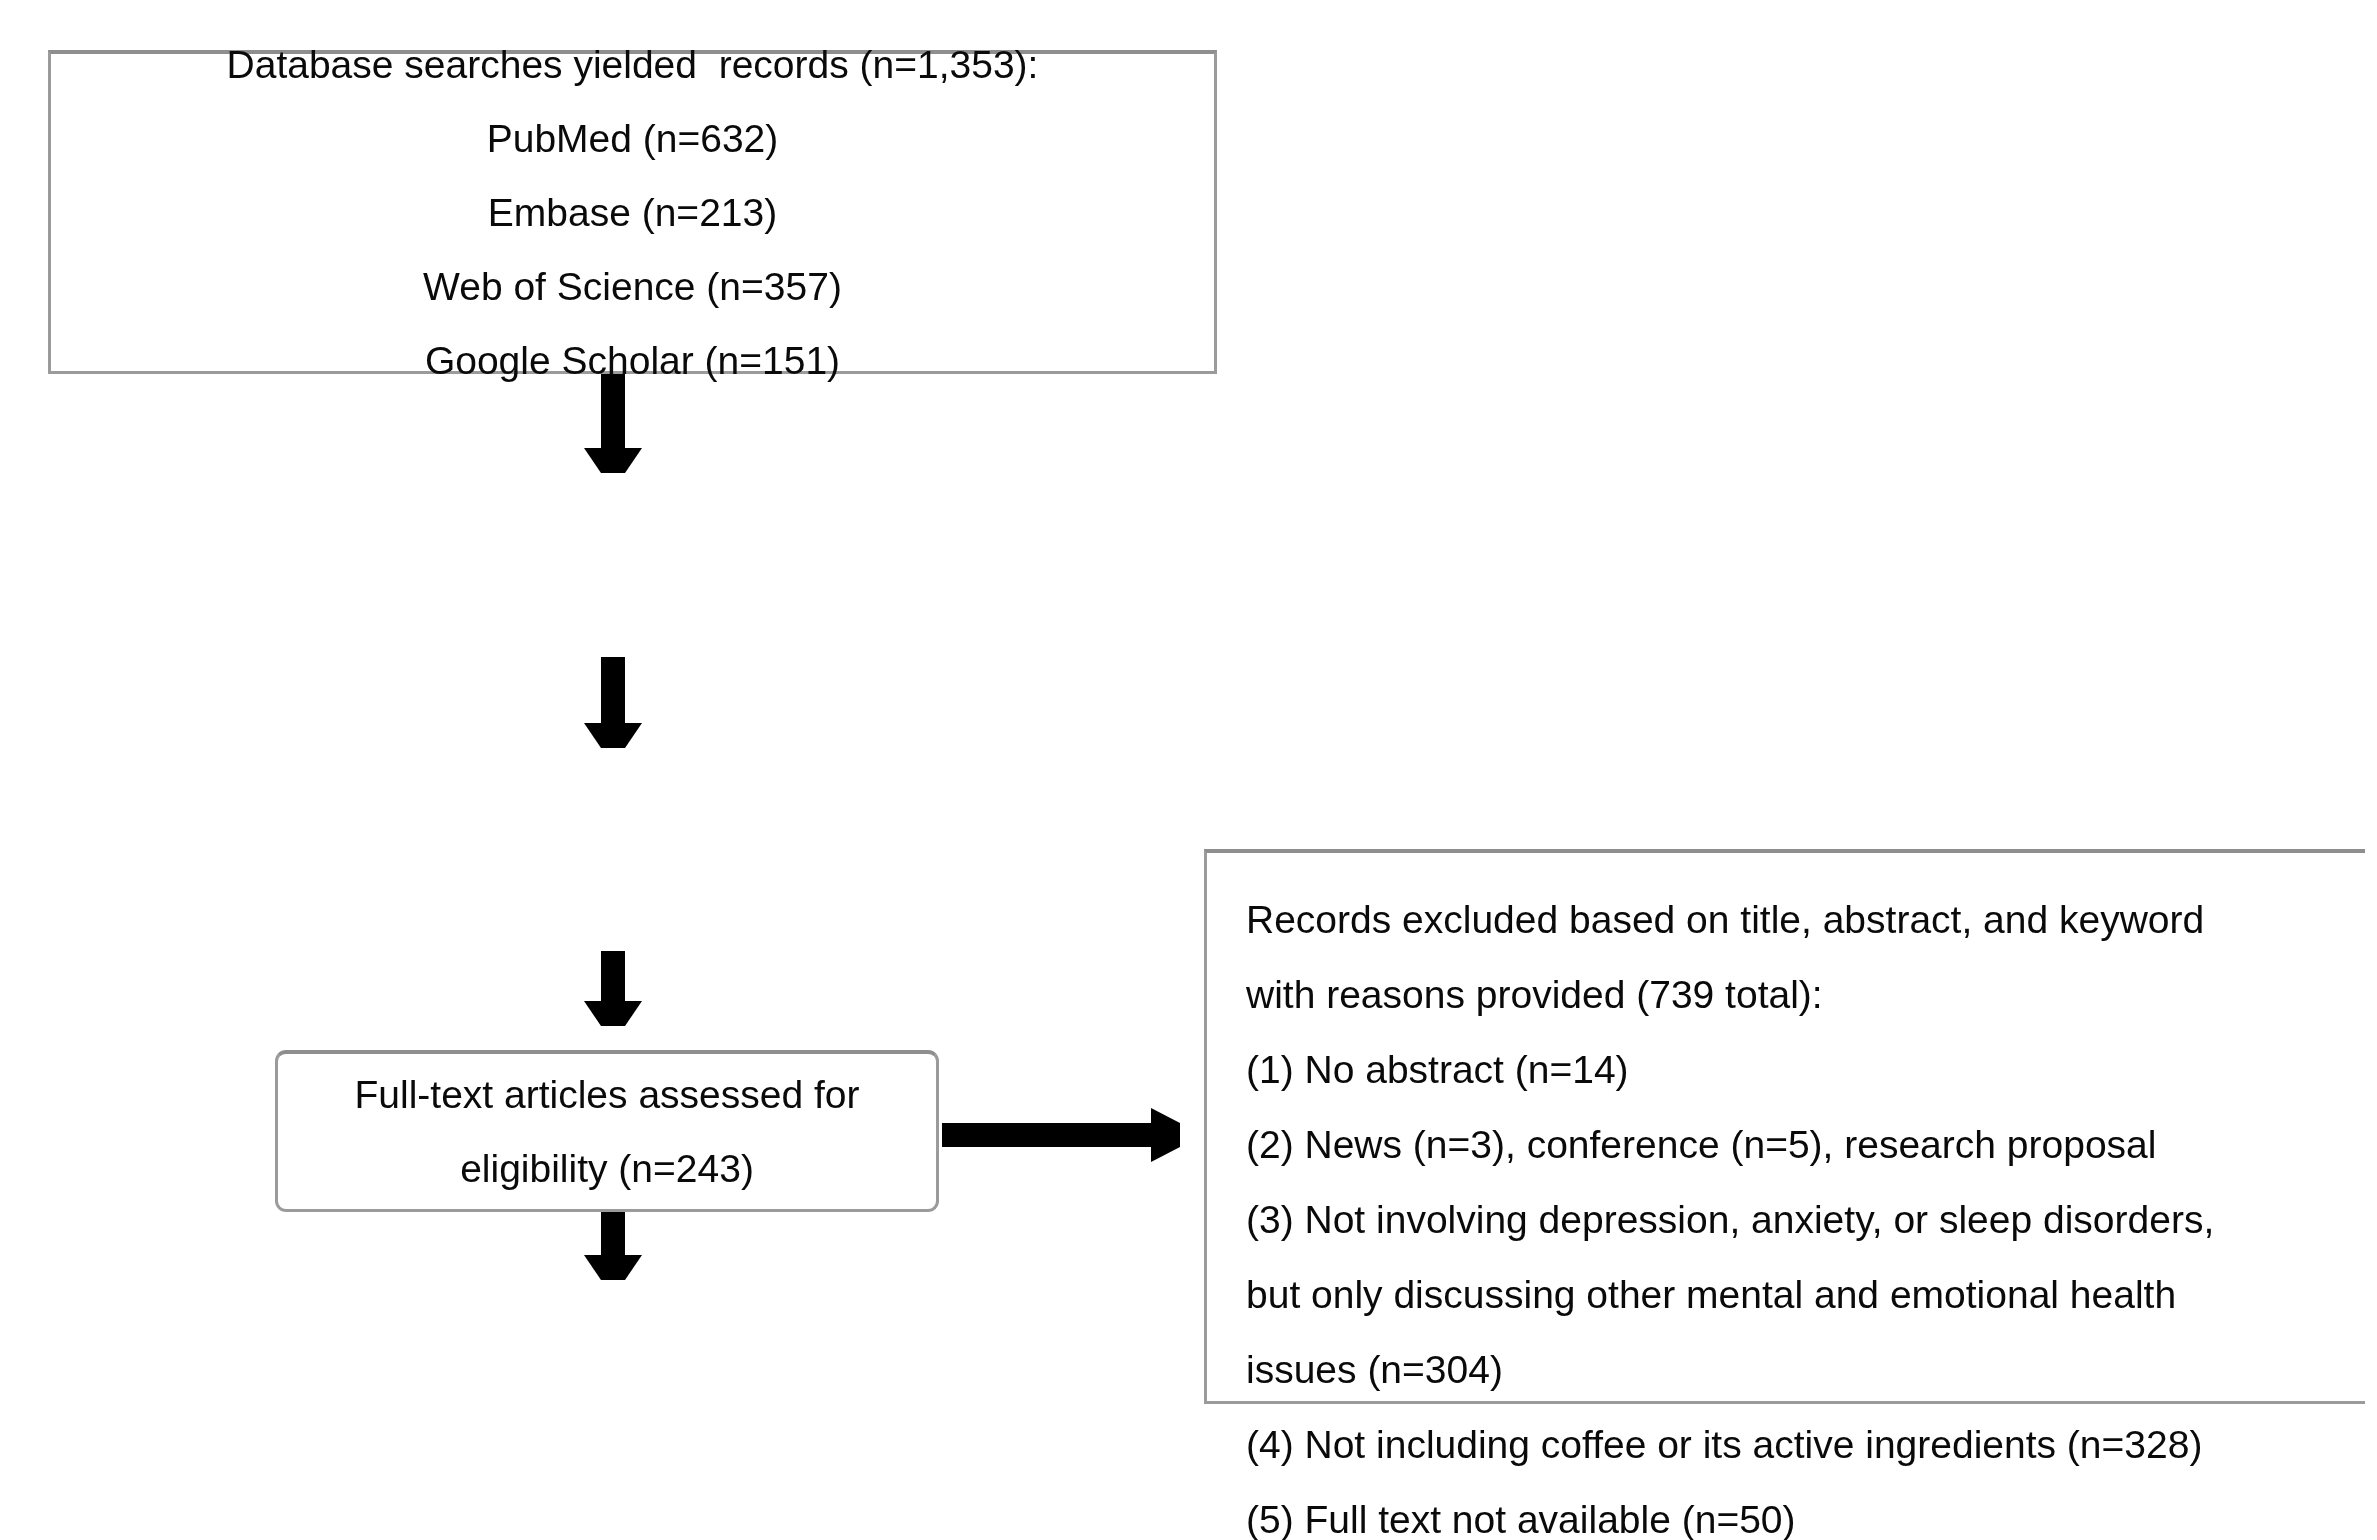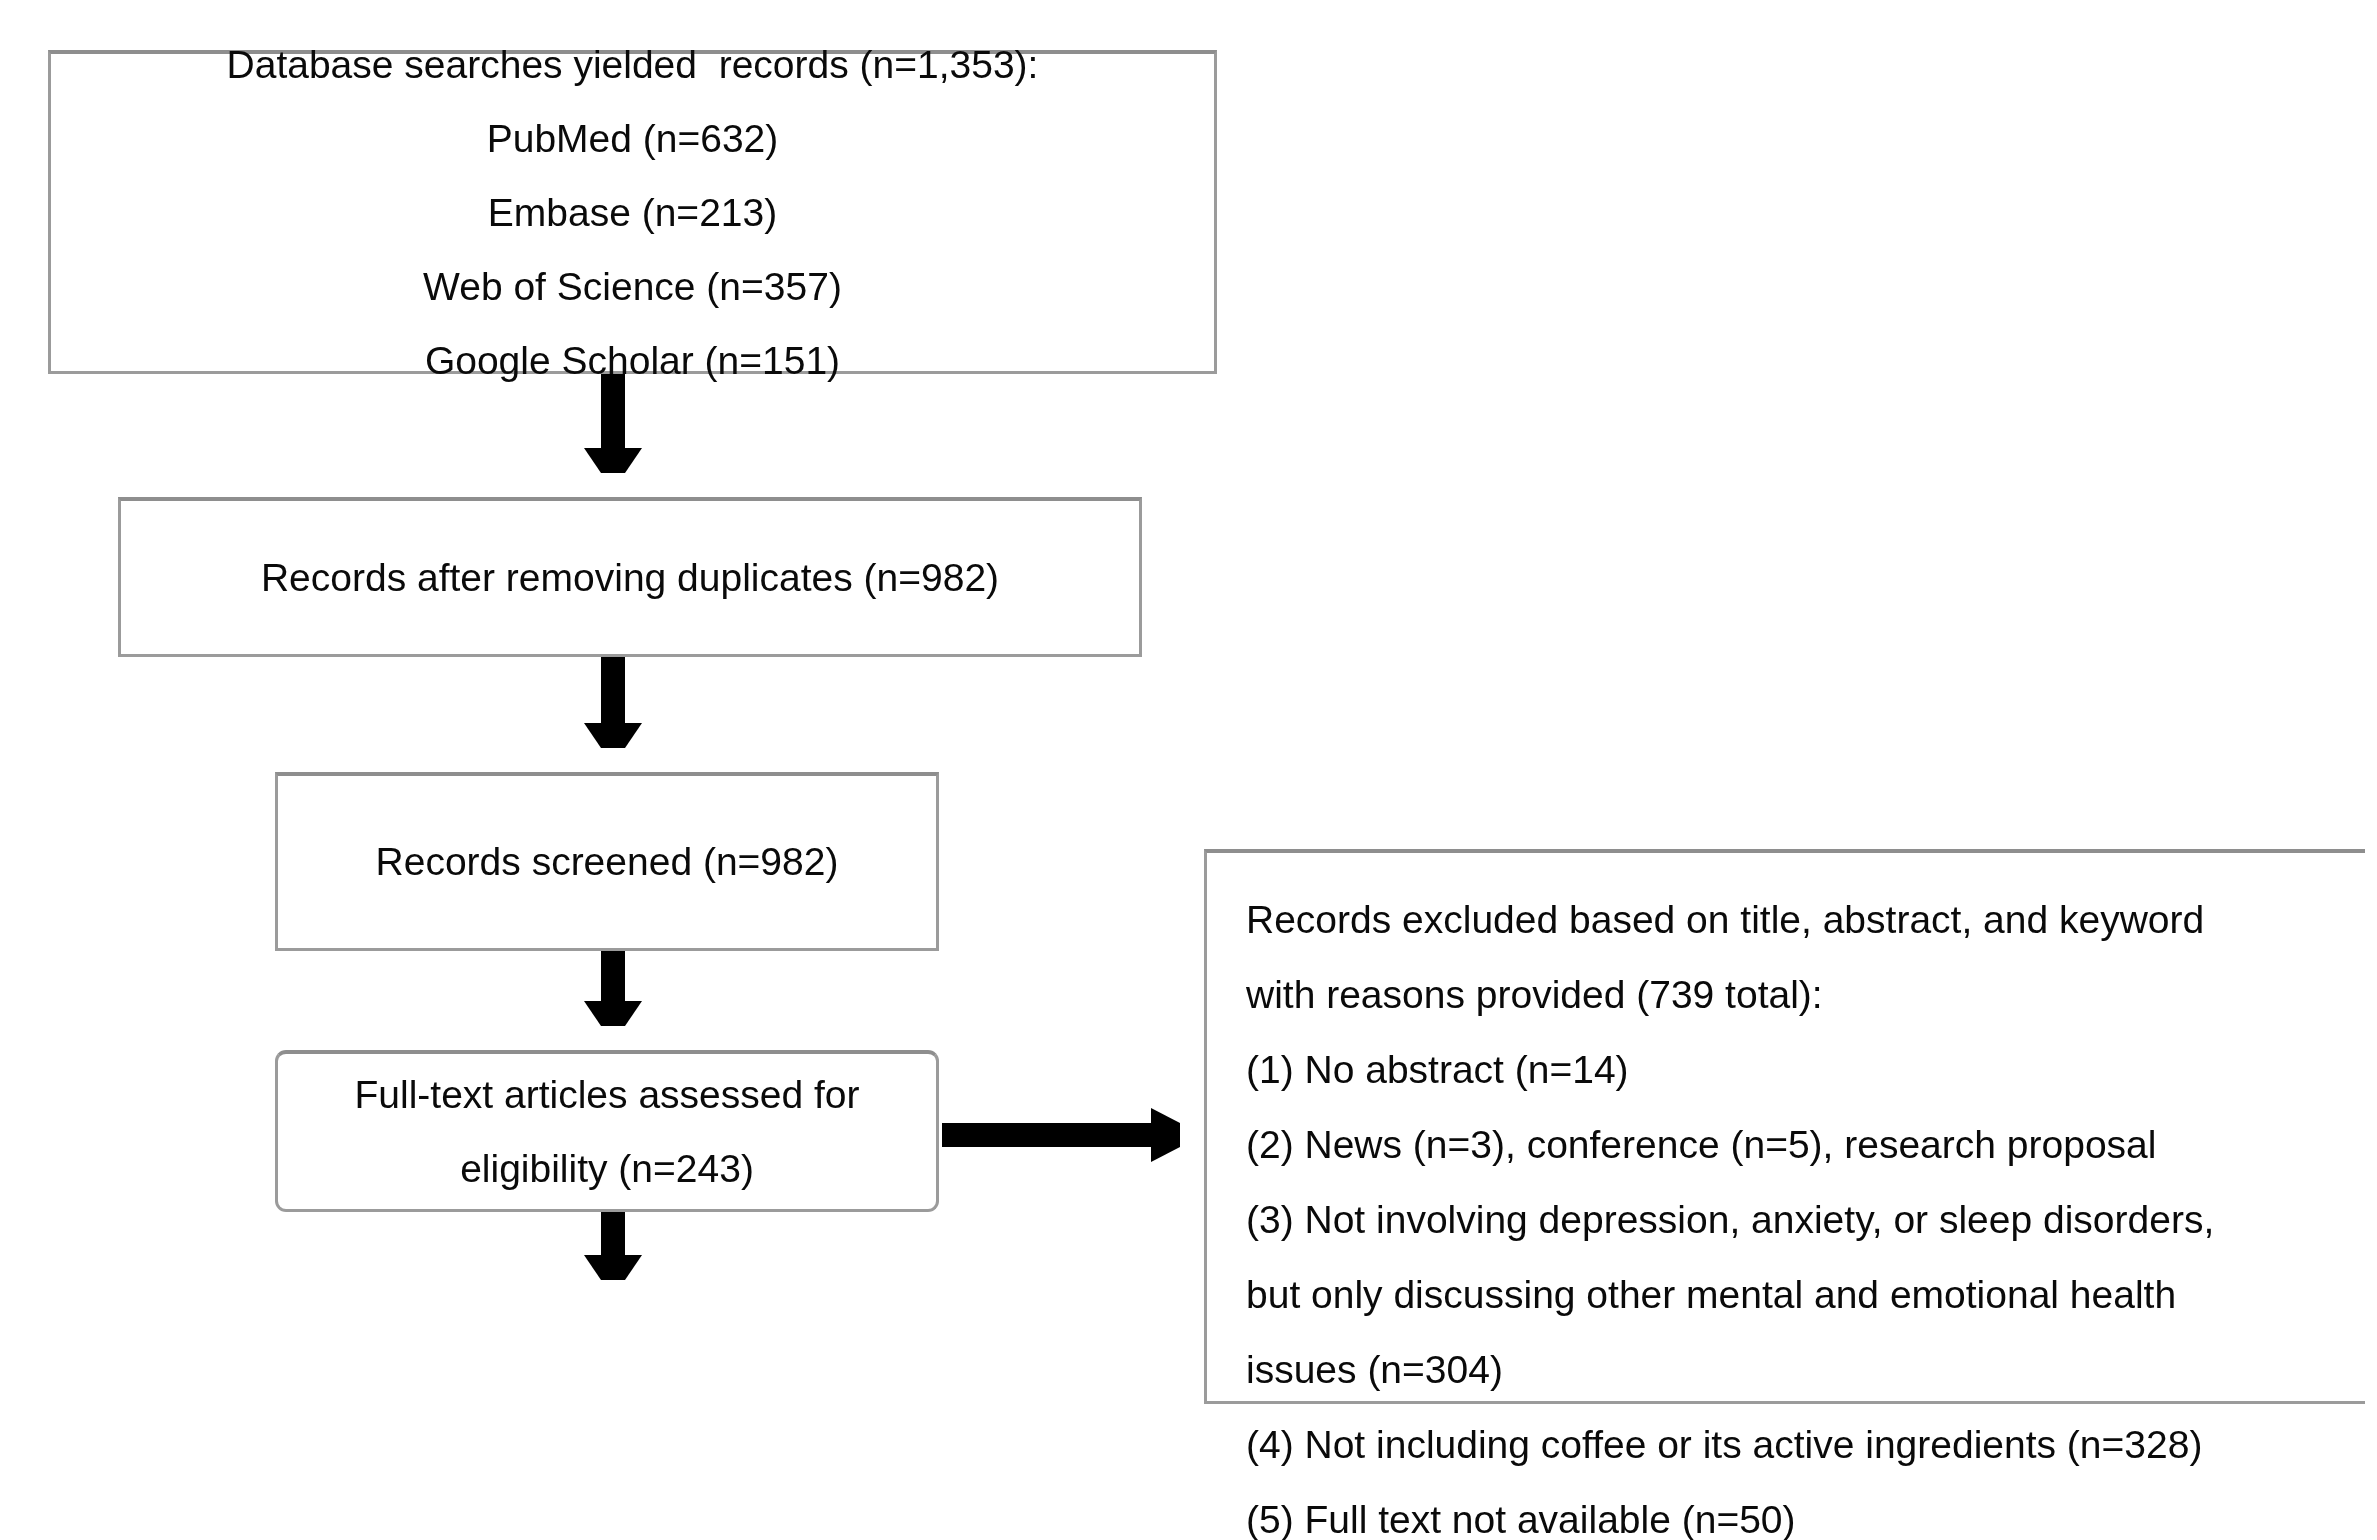--- a/index.html
+++ b/index.html
@@ -96,32 +96,26 @@
       <div class="line">Embase (n=213)</div>
       <div class="line">Web of Science (n=357)</div>
       <div class="line">Google Scholar (n=151)</div>
     </div>
 
   <div class="arrow-v" id="arrow-db-to-dedup">
     <div class="stem"></div>
     <div class="head"></div>
   </div>
 
-  <div class="box" id="box-duplicates">
-      <div class="line">Records after removing duplicates (n=982)</div>
-    </div>
 
   <div class="arrow-v" id="arrow-dedup-to-screened">
     <div class="stem"></div>
     <div class="head"></div>
   </div>
 
-  <div class="box" id="box-screened">
-      <div class="line">Records screened (n=982)</div>
-    </div>
 
   <div class="arrow-v" id="arrow-screened-to-fulltext">
     <div class="stem"></div>
     <div class="head"></div>
   </div>
 
   <div class="box" id="box-fulltext">
       <div class="line">Full-text articles assessed for</div>
       <div class="line">eligibility (n=243)</div>
     </div>

